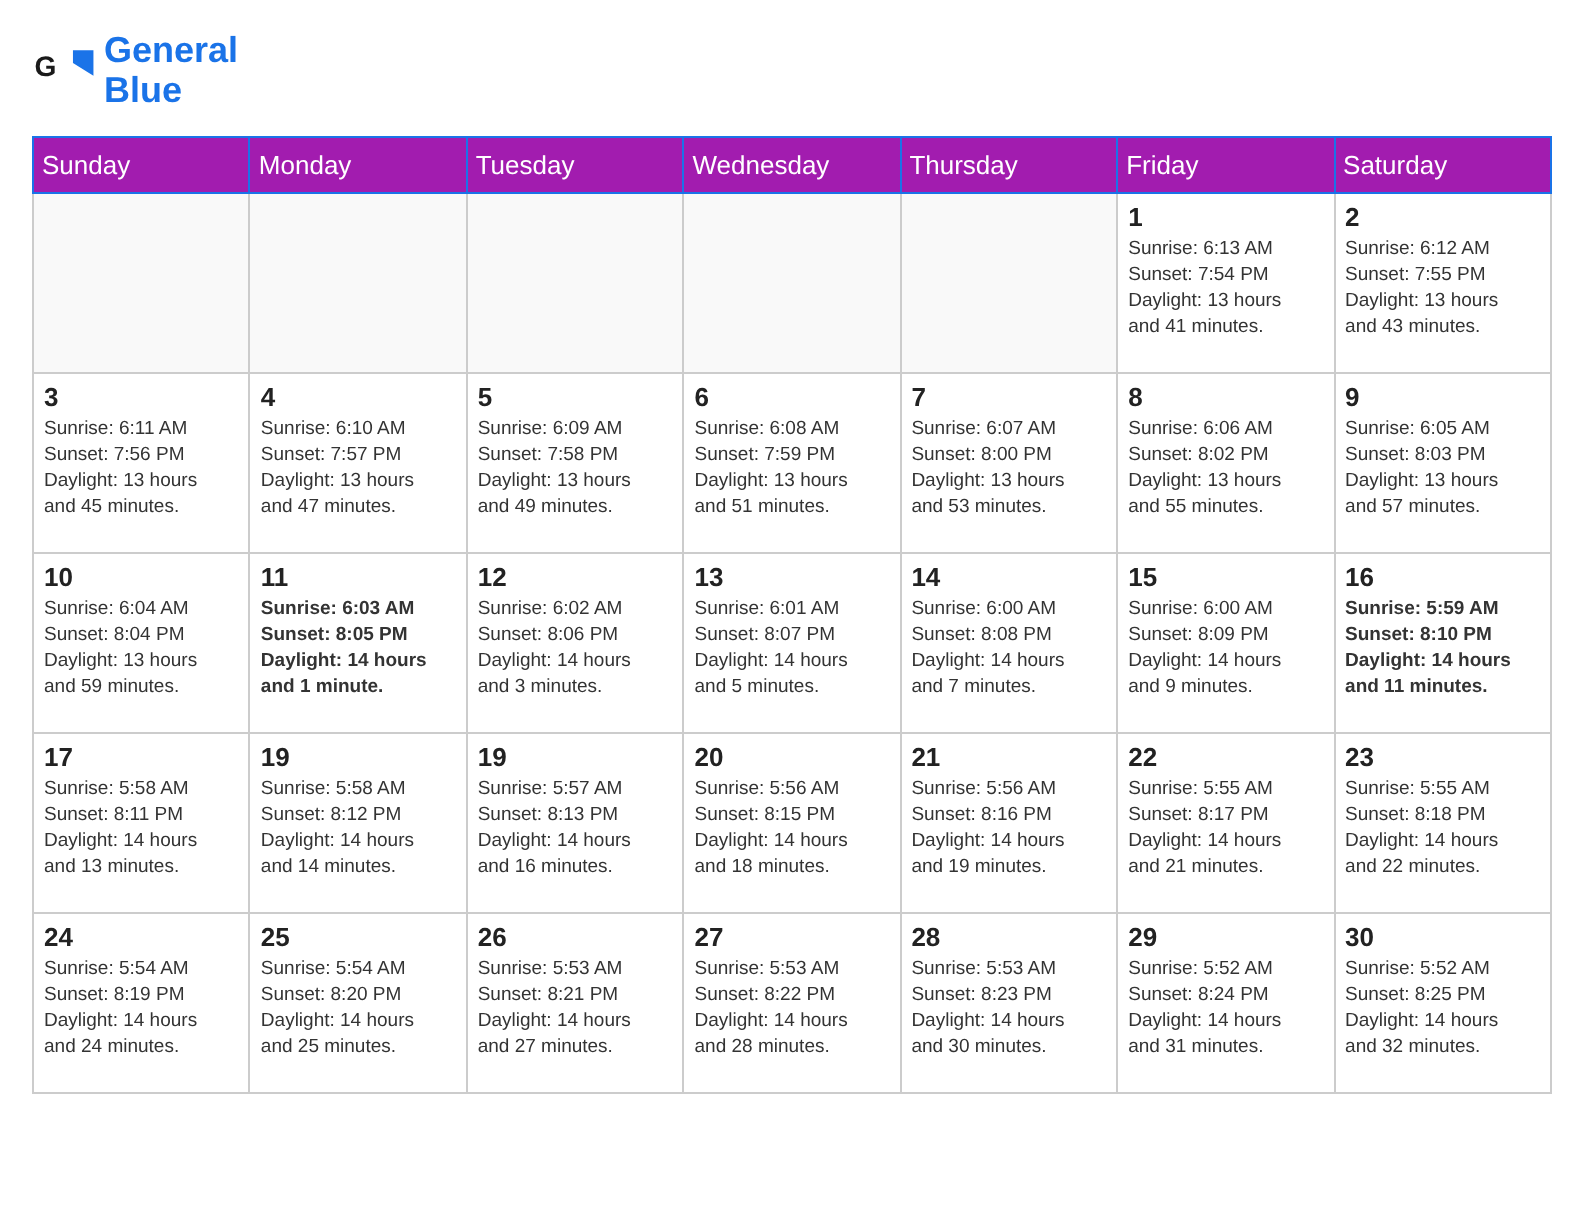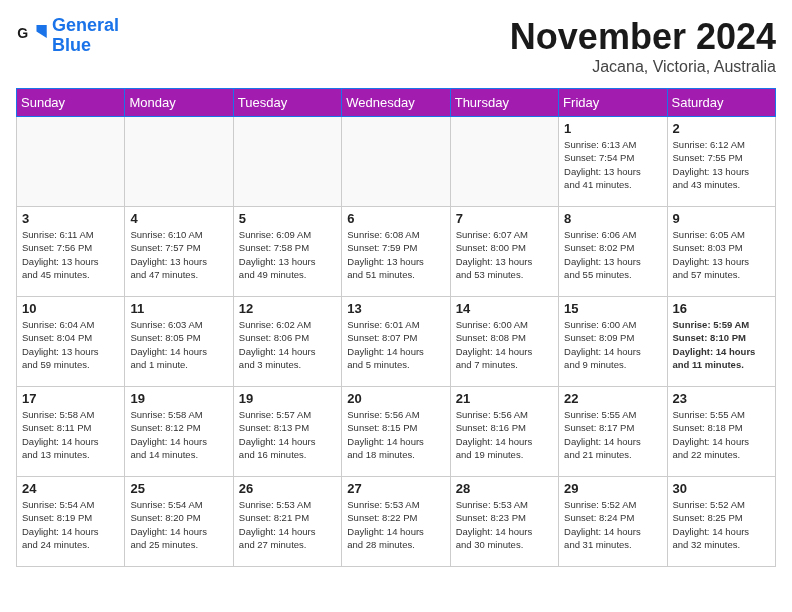--- a/index.html
+++ b/index.html
@@ -91,24 +91,20 @@
   <div class="logo">
     <svg class="logo-icon" viewBox="0 0 50 50">
       <text x="2" y="28" font-size="22" font-weight="bold" fill="#1a1a1a">G</text>
       <polygon points="32,8 48,8 48,28 32,18" fill="#1a73e8"></polygon>
     </svg>
     <div class="logo-text">
       <span style="color:#1a73e8">General</span><br>
       <span>Blue</span>
     </div>
   </div>
-  <div class="title-section">
-    <div class="month-title">November 2024</div>
-    <div class="location-subtitle">Jacana, Victoria, Australia</div>
-  </div>
 </div>
 
 <table class="calendar-table">
   <thead>
     <tr>
     <th>Sunday</th>
         <th>Monday</th>
         <th>Tuesday</th>
         <th>Wednesday</th>
         <th>Thursday</th>
@@ -192,21 +188,21 @@
       <tr>
         <td>
           <span class="day-number">10</span>
           <div class="cell-text" style="white-space: pre-line;">Sunrise: 6:04 AM
 Sunset: 8:04 PM
 Daylight: 13 hours
 and 59 minutes.</div>
         </td>
         <td>
           <span class="day-number">11</span>
-          <div class="cell-text" style="white-space: pre-line;">Sunrise: 6:03 AM
+          <div class="cell-text" style="white-space: pre-line; font-weight: bold;">Sunrise: 6:03 AM
 Sunset: 8:05 PM
 Daylight: 14 hours
 and 1 minute.</div>
         </td>
         <td>
           <span class="day-number">12</span>
           <div class="cell-text" style="white-space: pre-line;">Sunrise: 6:02 AM
 Sunset: 8:06 PM
 Daylight: 14 hours
 and 3 minutes.</div>

